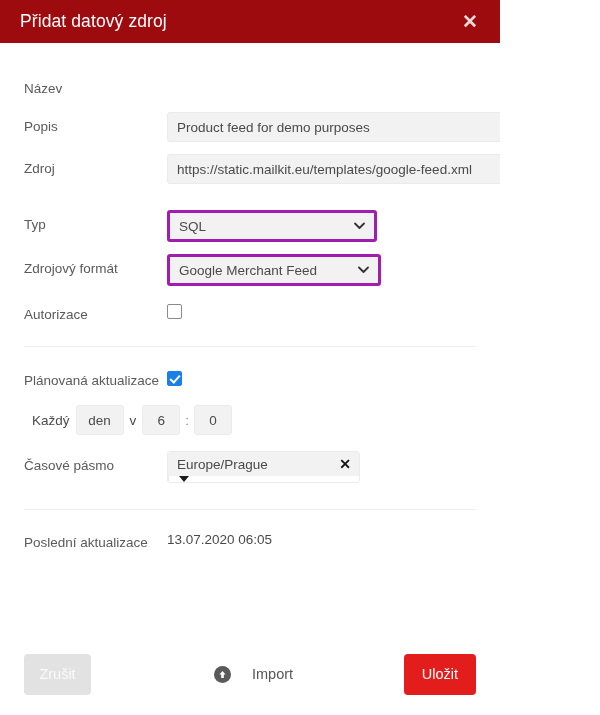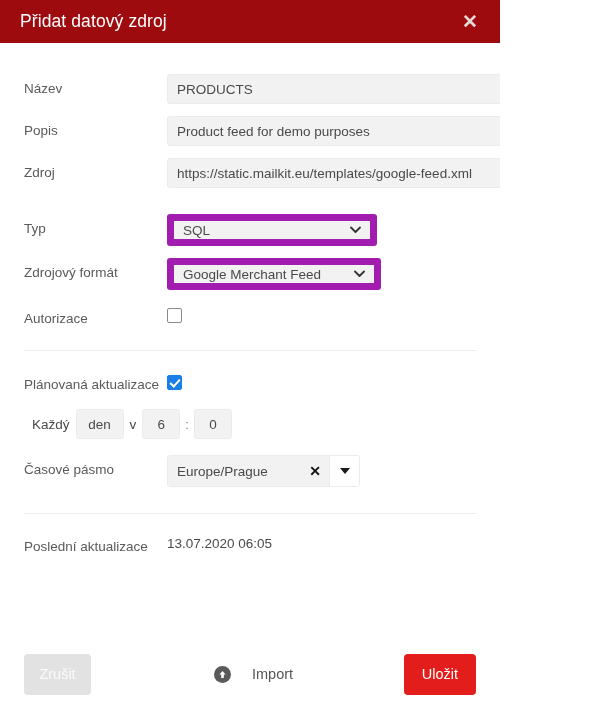--- a/index.html
+++ b/index.html
@@ -79,21 +79,21 @@
   .r-format  { margin-top: 12px; }
   .r-auth    { margin-top: 14px; }
 
   .sel-wrap {
     position: relative;
     display: inline-block;
   }
   .sel-box {
     height: 32px;
     background: #f2f2f2;
-    border: 7px solid #a21caf;
+    border: 3px solid #a21caf;
     border-radius: 3px;
     color: #4a4a4a;
     font-size: 13.5px;
     display: flex;
     align-items: center;
     padding: 0 9px;
     cursor: pointer;
   }
   .sel-type   { width: 210px; }
   .sel-format { width: 214px; }
@@ -173,20 +173,21 @@
 
   .r-tz { margin-top: 16px; }
   .tz-combo {
     display: inline-flex;
     align-items: stretch;
     border-radius: 3px;
     overflow: hidden;
     border: 1px solid #ebebeb;
     width: 193px;
     height: 32px;
+    flex-direction: column;
   }
   .tz-main {
     background: #f2f2f2;
     flex: 1 1 auto;
     display: flex;
     align-items: center;
     padding: 0 8px 0 9px;
     color: #4a4a4a;
     font-size: 13.5px;
     cursor: text;
@@ -286,23 +287,20 @@
 
   <div class="titlebar">
     <div class="title-text">Přidat datový zdroj</div>
     <div class="close-btn">✕</div>
   </div>
 
   <div class="body">
 
     <div class="row r-name">
       <div class="label">Název</div>
-      <div class="field-area">
-        <input class="txt-input" type="text" value="PRODUCTS" style="">
-      </div>
     </div>
 
     <div class="row r-desc">
       <div class="label">Popis</div>
       <div class="field-area">
         <input class="txt-input" type="text" value="Product feed for demo purposes" style="">
       </div>
     </div>
 
     <div class="row r-source">

